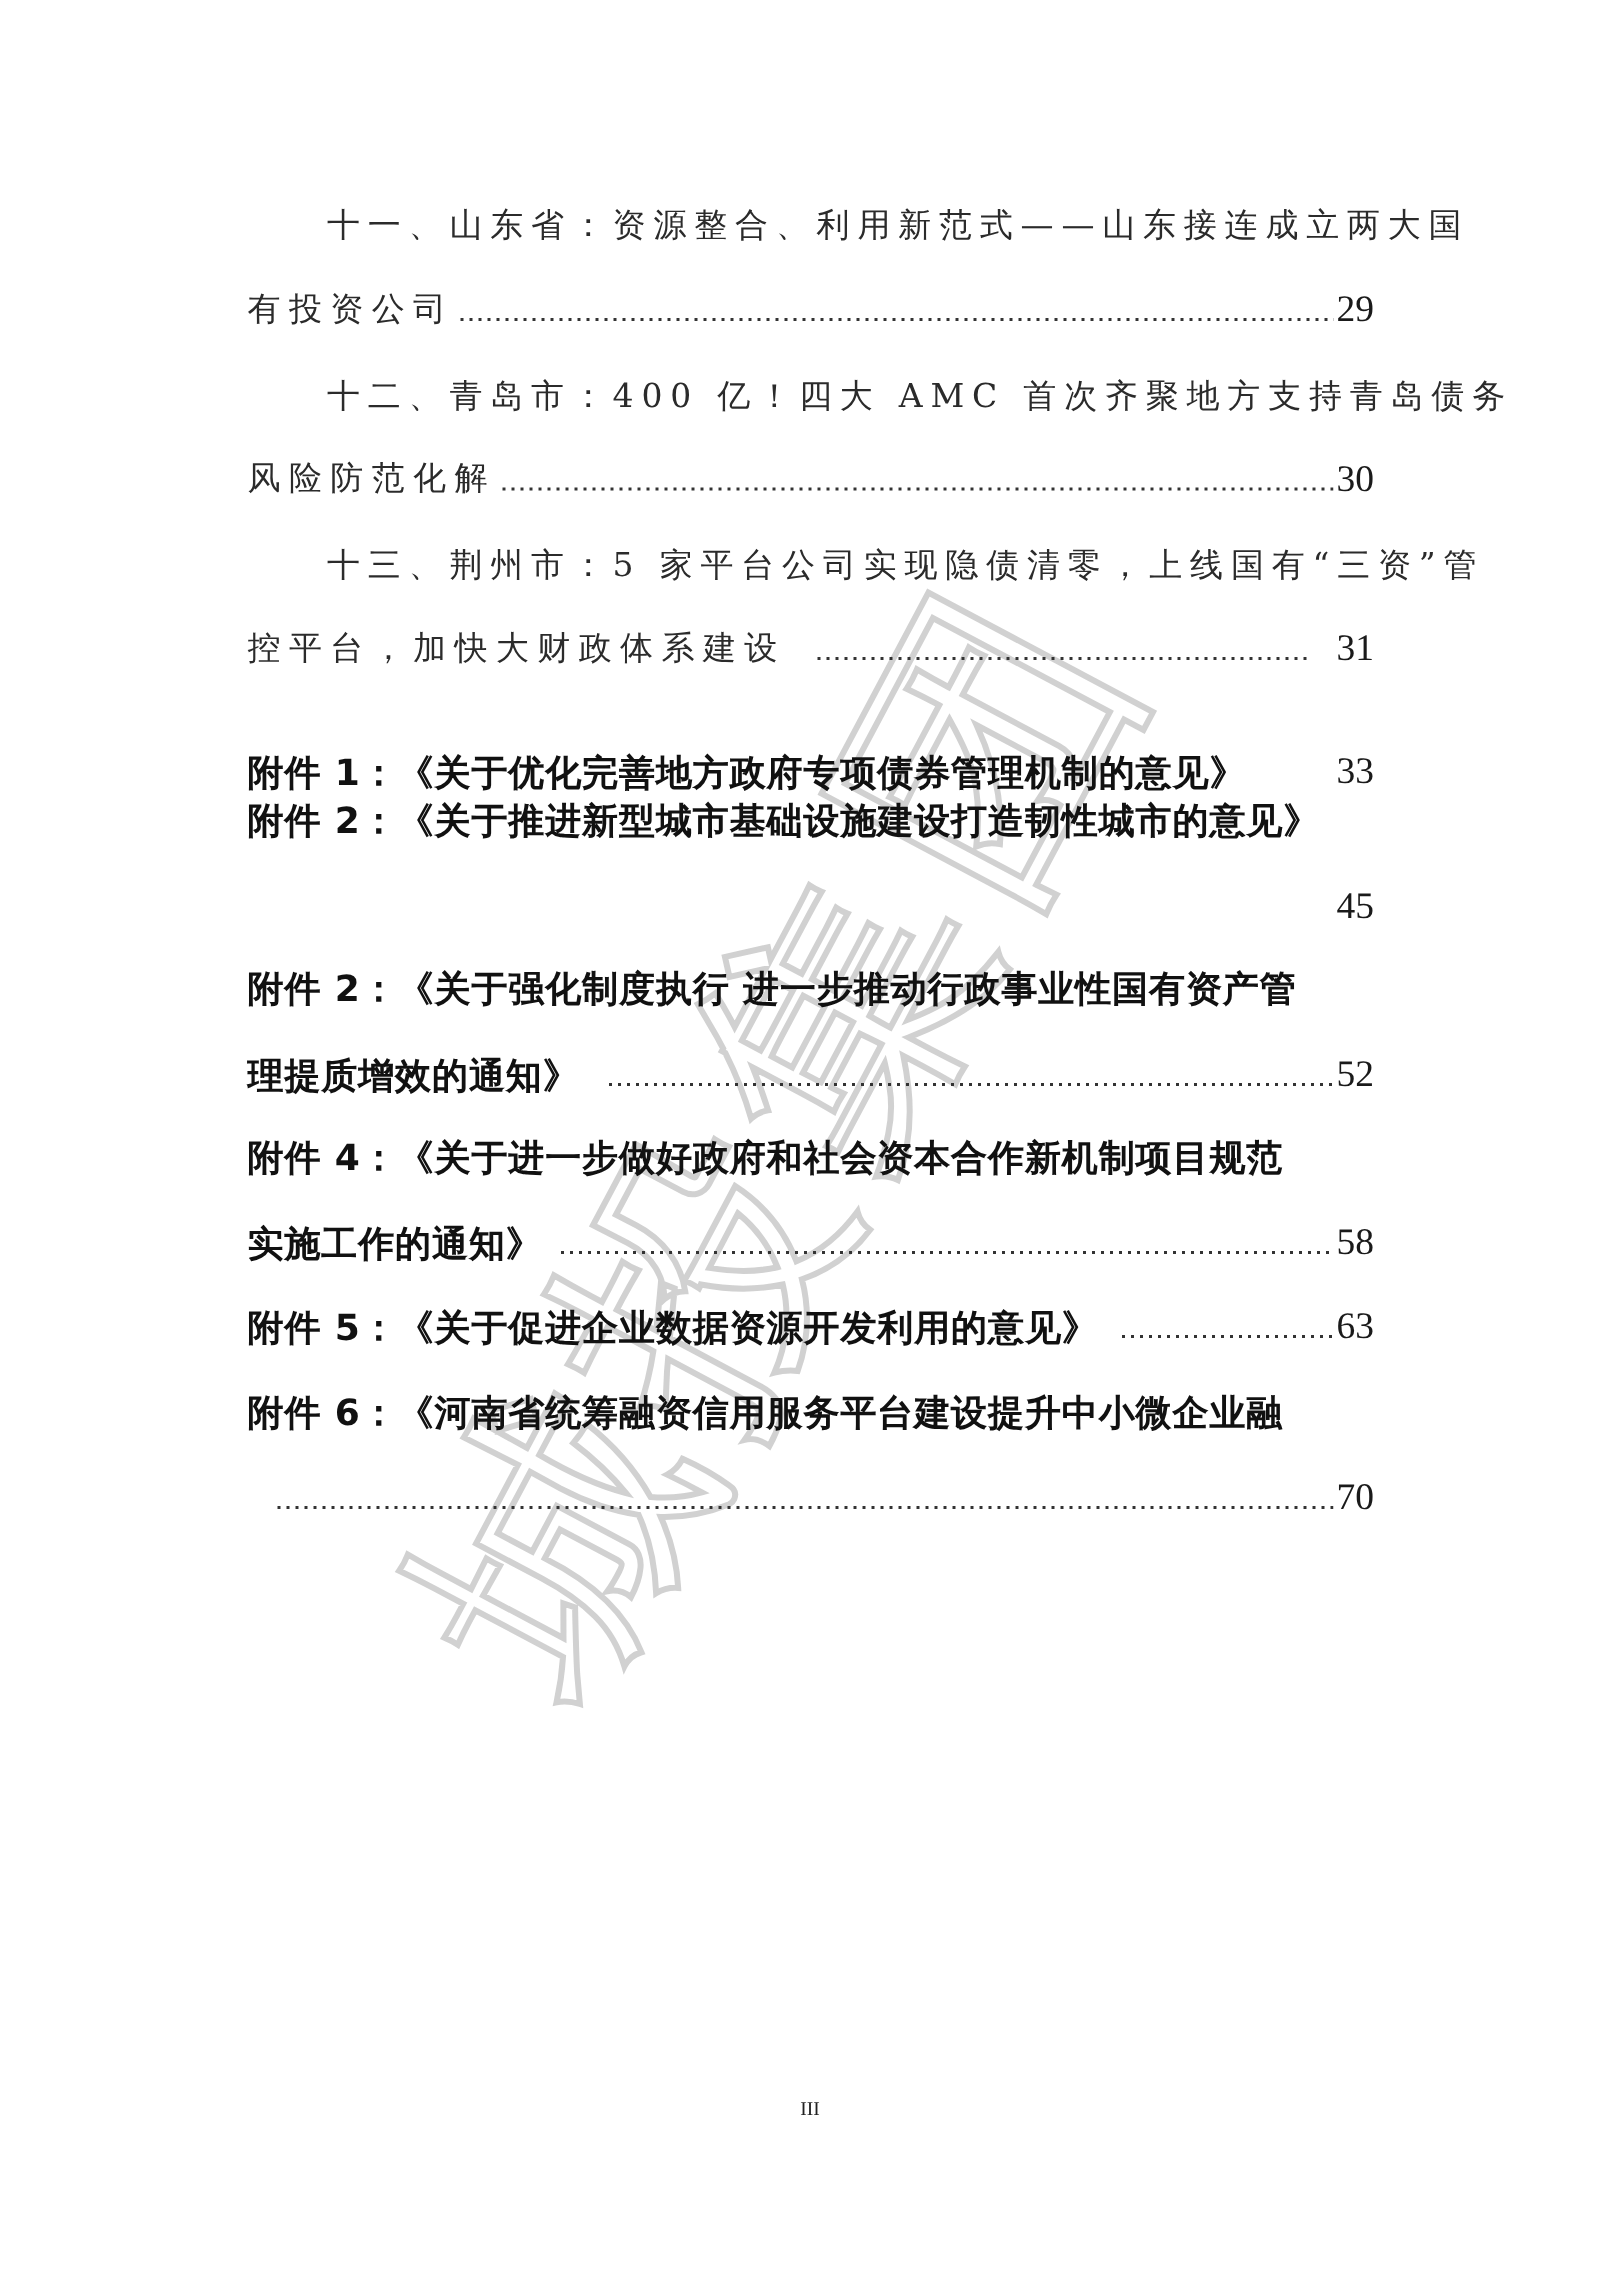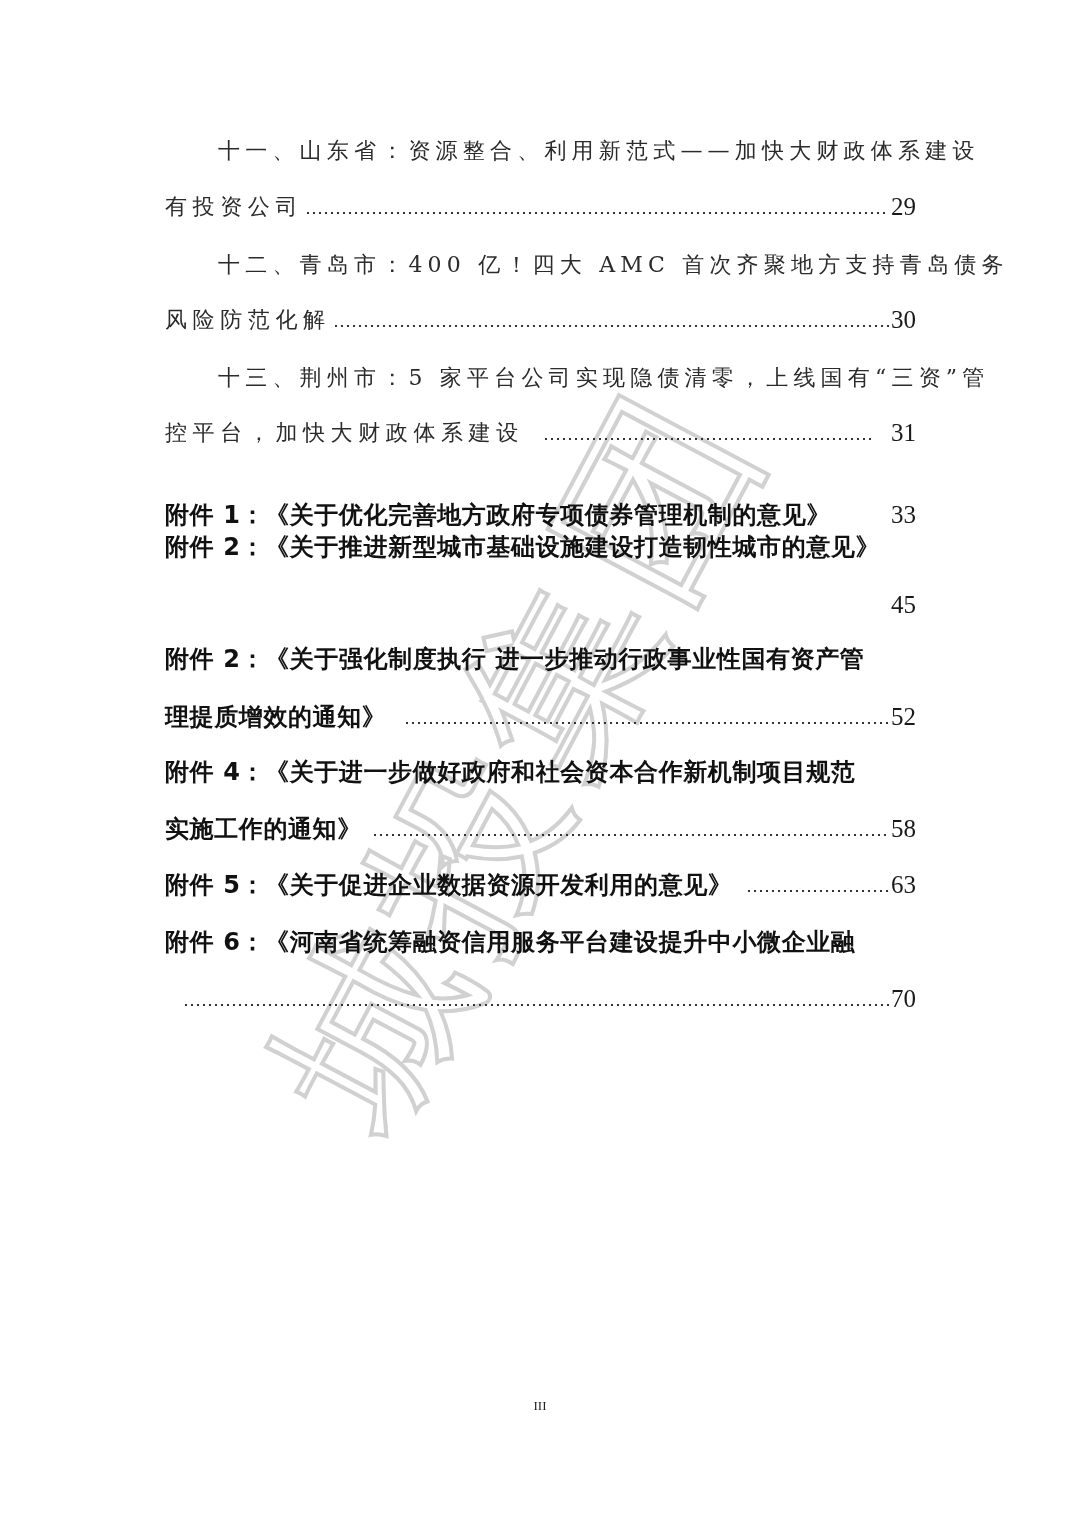--- a/index.html
+++ b/index.html
@@ -105,21 +105,21 @@
 </head>
 <body>
 
 <div class="page">
 
   <div class="watermark">城投集团</div>
 
   <div class="toc">
 
     <div class="line indent style-sec" style="top:132px;">
-      <span class="txt full">十一、山东省：资源整合、利用新范式——加快大财政体系建设</span>
+      <span class="txt full">十一、山东省：资源整合、利用新范式——山东接连成立两大国</span>
     </div>
     <div class="line style-sec" style="top:188px;">
       <span class="txt">有投资公司</span>
       <span class="dots"></span>
       <span class="page-num">29</span>
     </div>
 
     <div class="line indent style-sec" style="top:246px;">
       <span class="txt full">十二、青岛市：400 亿！四大 AMC 首次齐聚地方支持青岛债务</span>
     </div>

